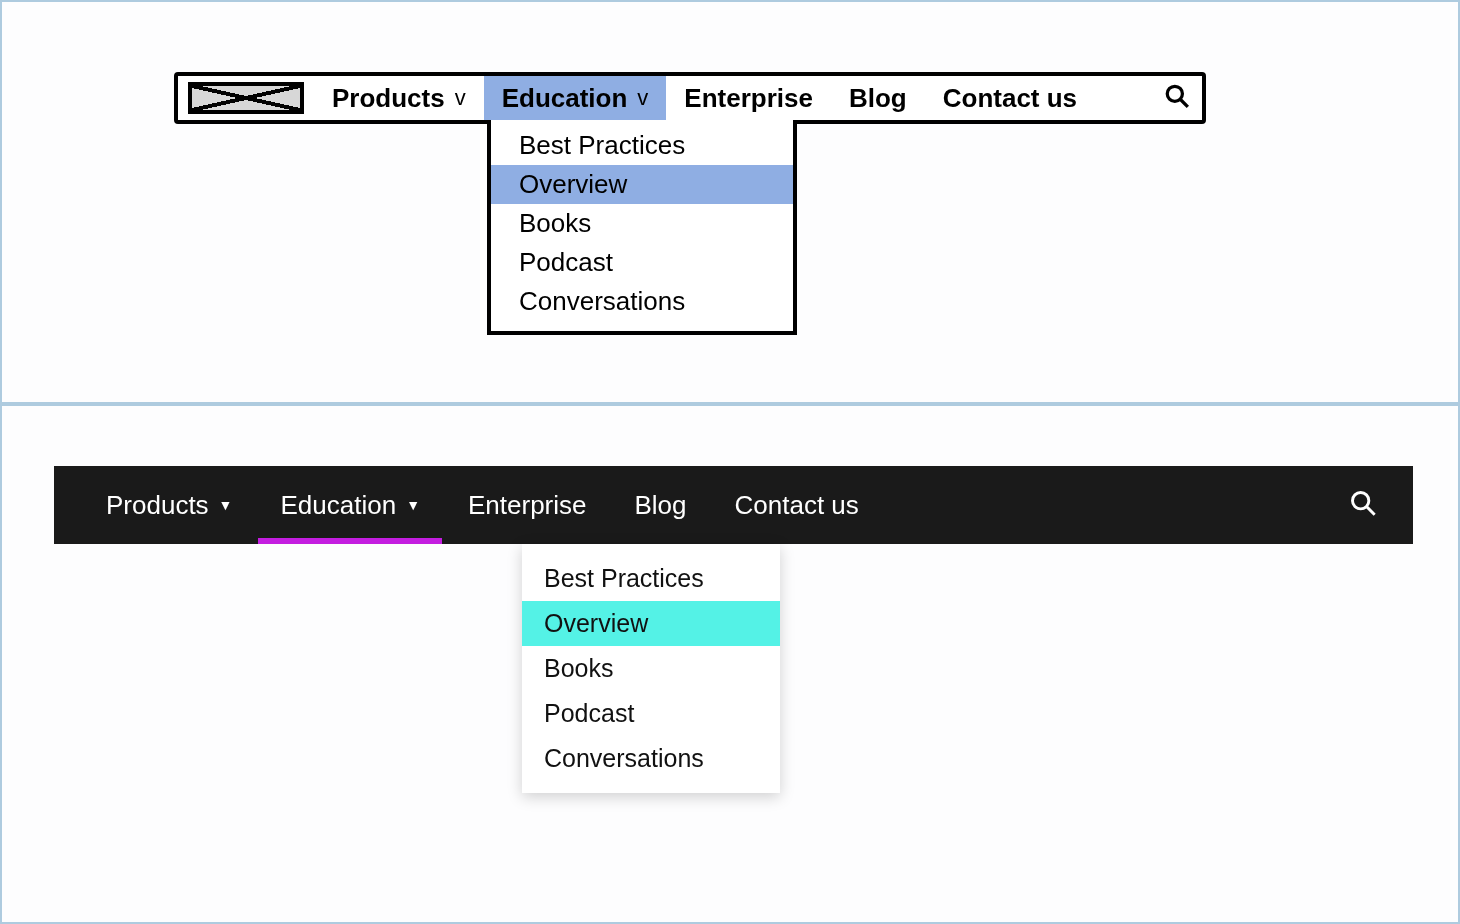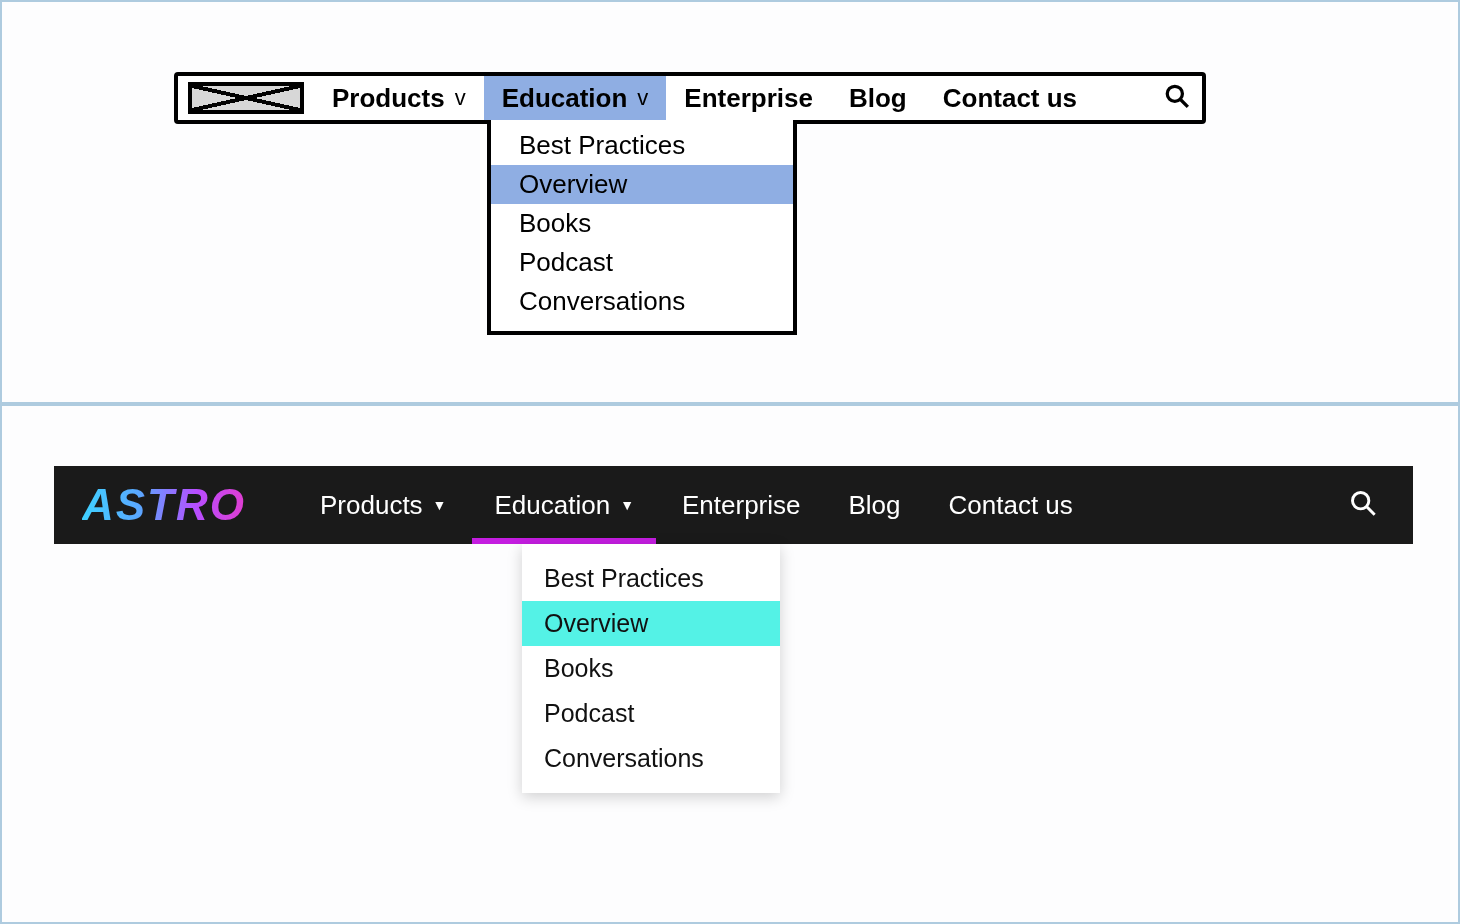--- a/index.html
+++ b/index.html
@@ -209,21 +209,20 @@
     <div class="wf-dd-item hover">Overview</div>
     <div class="wf-dd-item">Books</div>
     <div class="wf-dd-item">Podcast</div>
     <div class="wf-dd-item">Conversations</div>
   </div>
 </div>
 
 <div class="bottom-panel">
 
   <div class="site-nav">
-    <div class="brand">astro</div>
 
     <div class="nav-items">
       <div class="nav-item">
         <span>Products</span>
         <span class="tri">▼</span>
       </div>
       <div class="nav-item active">
         <span>Education</span>
         <span class="tri">▼</span>
       </div>

